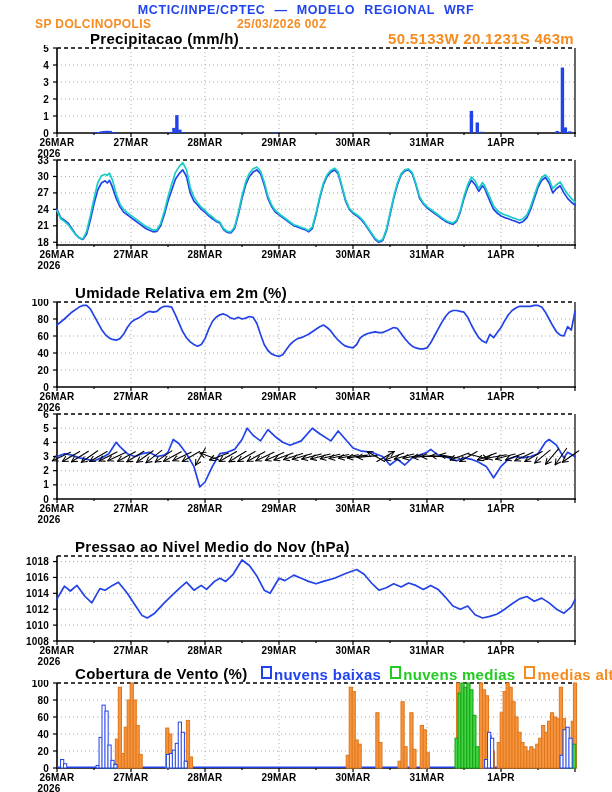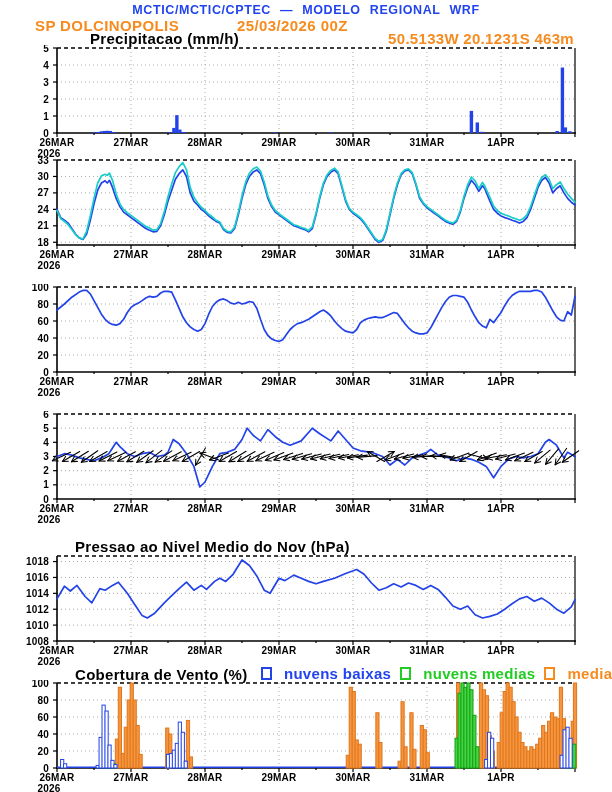--- a/index.html
+++ b/index.html
@@ -1,45 +1,45 @@
 <!DOCTYPE html>
 <html><head>
 <meta charset="utf-8">
 <style>
   html,body{margin:0;padding:0;background:#fff;}
   .page{width:612px;height:792px;background:#fff;overflow:hidden;
         font-family:"Liberation Sans",sans-serif;font-weight:bold;position:relative;}
   .hdr1{color:#2244ee;text-align:center;font-size:12.5px;letter-spacing:.6px;word-spacing:5px;padding-top:3px;height:14px;}
-  .hdr2{position:relative;color:#f68b1f;font-size:15px;height:13px;letter-spacing:.4px;}
+  .hdr2{position:relative;color:#f68b1f;font-size:12px;height:13px;letter-spacing:.4px;}
   .hdr2 .station{position:absolute;left:35px;top:0;}
   .hdr2 .dt{position:absolute;left:237px;top:0;}
   .panel{height:127px;position:relative;}
   .trow{position:relative;height:15px;font-size:15px;letter-spacing:.3px;white-space:nowrap;}
   .ptitle{color:#000;}
   .ann{position:absolute;top:0;right:38px;padding-left:12px;}
   .orange{color:#f68b1f;}
   .cyan{color:#19cec6;}
   .legend{display:inline-flex;align-items:center;margin-left:9px;gap:9px;}
-  .li{display:inline-flex;align-items:center;gap:12px;}
+  .li{display:inline-flex;gap:2px;}
   .sq{width:7px;height:9px;background:#fff;border:2px solid;display:inline-block;}
   svg{display:block;}
   .grid{stroke:#aaa;stroke-dasharray:1 3;stroke-width:1;}
   .topb{stroke:#000;stroke-dasharray:4 3;stroke-width:1.3;}
   .bd{stroke:#000;stroke-width:1.6;}
   .ax{stroke:#000;stroke-width:1.2;}
   .ln{fill:none;stroke-width:1.7;stroke-linejoin:round;stroke-linecap:round;}
   .barb{stroke:#000;stroke-width:1.05;stroke-linecap:round;}
   text.ylab,text.xlab{font-family:"Liberation Sans",sans-serif;font-weight:bold;font-size:10px;fill:#000;letter-spacing:.2px;}
 </style>
 </head>
 <body>
 
 <div class="page">
 
-  <div class="hdr1">MCTIC/MCTIC/CPTEC — MODELO REGIONAL WRF</div>
+  <div class="hdr1">MCTIC/INPE/CPTEC — MODELO REGIONAL WRF</div>
   <div class="hdr2">
     <span class="station">SP DOLCINOPOLIS</span>
     <span class="dt">25/03/2026 00Z</span>
   </div>
 
   <div class="panel">
     <div class="trow">
       <span class="ptitle" style="margin-left:90px">Precipitacao (mm/h)</span>
       <span class="ann orange">50.5133W 20.1231S 463m</span>
     </div>
@@ -168,20 +168,23 @@
         <line x1="316" y1="88" x2="316" y2="90" class="ax"></line>
         <line x1="390" y1="88" x2="390" y2="90" class="ax"></line>
         <line x1="464" y1="88" x2="464" y2="90" class="ax"></line>
         <line x1="538" y1="88" x2="538" y2="90" class="ax"></line>
         <polyline points="57.0,52.4 60.7,60.6 64.4,63.3 68.1,66.1 71.8,71.5 75.5,77.0 79.2,80.9 82.9,82.5 86.6,77.0 90.3,63.3 94.0,46.9 97.7,33.2 101.4,26.0 105.1,23.8 107.3,26.0 109.5,23.3 112.5,30.4 116.2,41.4 119.9,49.6 123.6,55.1 127.3,57.8 131.0,60.6 134.7,63.3 138.4,66.1 142.1,68.8 145.8,71.5 149.5,73.2 153.2,74.8 156.9,74.3 160.6,68.8 164.3,57.8 168.0,44.1 171.7,33.2 175.4,22.2 179.1,16.7 182.8,12.9 186.5,19.5 190.2,35.9 193.9,44.1 197.6,48.0 201.3,52.4 205.0,55.1 208.7,58.9 212.4,61.7 216.1,64.4 219.8,66.1 223.5,72.6 227.2,75.4 230.9,75.9 234.6,71.5 238.3,57.8 242.0,41.4 245.7,27.7 249.4,19.5 253.1,15.1 256.8,12.9 260.5,16.7 264.2,27.7 267.9,41.4 271.6,49.6 275.3,55.1 279.0,57.8 282.7,60.6 286.4,63.3 290.1,66.1 293.8,68.8 297.5,69.9 301.2,71.5 304.9,72.6 308.6,74.8 312.3,71.5 316.0,57.8 319.7,41.4 323.4,27.7 327.1,19.5 330.8,15.1 334.5,12.9 338.2,16.7 341.9,30.4 345.6,44.1 349.3,52.4 353.0,56.2 356.7,58.9 360.4,61.7 364.1,66.1 367.8,71.5 371.5,77.0 375.2,82.5 378.9,85.3 382.6,83.6 386.3,74.3 390.0,57.8 393.7,41.4 397.4,27.7 401.1,17.8 404.8,14.0 408.5,12.9 412.2,16.7 415.9,27.7 419.6,41.4 423.3,46.9 427.0,50.7 430.7,53.5 434.4,56.2 438.1,58.9 441.8,61.7 445.5,64.4 449.2,66.1 452.9,67.2 456.6,64.4 460.3,55.1 464.0,41.4 467.7,30.4 471.4,23.3 475.1,27.7 478.8,34.3 482.5,28.8 484.7,31.5 489.9,44.1 493.6,52.4 497.3,56.2 501.0,58.9 504.7,60.6 508.4,61.7 512.1,63.3 515.8,64.4 519.5,66.1 523.2,64.4 526.9,60.6 530.6,52.4 534.3,41.4 538.0,30.4 541.7,23.3 545.4,20.5 549.1,26.0 552.8,35.9 556.5,31.5 560.2,28.8 563.9,35.9 567.6,41.4 571.3,45.2 575.0,48.0" class="ln" stroke="#2343e8"></polyline>
         <polyline points="57.0,53.5 60.7,61.7 64.4,64.4 68.1,67.7 71.8,72.6 75.5,77.6 79.2,80.9 82.9,82.0 86.6,74.3 90.3,58.9 94.0,41.4 97.7,26.0 101.4,18.9 105.1,17.3 107.3,18.4 109.5,16.2 112.5,23.3 116.2,37.0 119.9,46.9 123.6,52.4 127.3,55.6 131.0,58.4 134.7,61.1 138.4,63.9 142.1,66.6 145.8,69.4 149.5,71.0 153.2,73.2 156.9,72.6 160.6,66.6 164.3,54.5 168.0,39.7 171.7,27.1 175.4,15.6 179.1,9.6 182.8,5.7 186.5,12.9 190.2,30.4 193.9,40.3 197.6,45.8 201.3,50.2 205.0,53.5 208.7,57.3 212.4,60.0 216.1,63.3 219.8,65.0 223.5,71.5 227.2,74.3 230.9,74.8 234.6,69.9 238.3,55.6 242.0,38.6 245.7,24.9 249.4,16.2 253.1,11.8 256.8,10.1 260.5,14.0 264.2,24.9 267.9,39.2 271.6,48.0 275.3,53.5 279.0,56.7 282.7,59.5 286.4,62.2 290.1,65.0 293.8,67.7 297.5,68.8 301.2,70.5 304.9,71.5 308.6,73.7 312.3,69.9 316.0,56.2 319.7,39.7 323.4,26.0 327.1,17.8 330.8,13.4 334.5,11.2 338.2,15.1 341.9,28.8 345.6,42.5 349.3,51.3 353.0,55.1 356.7,57.8 360.4,60.6 364.1,65.0 367.8,70.5 371.5,75.9 375.2,81.4 378.9,84.2 382.6,82.5 386.3,72.6 390.0,56.2 393.7,39.7 397.4,26.0 401.1,16.7 404.8,12.9 408.5,11.8 412.2,15.6 415.9,26.6 419.6,39.7 423.3,45.8 427.0,49.6 430.7,52.4 434.4,55.1 438.1,57.8 441.8,60.6 445.5,63.3 449.2,65.0 452.9,66.1 456.6,63.3 460.3,53.5 464.0,39.2 467.7,27.7 471.4,20.0 475.1,23.8 478.8,31.5 482.5,25.5 484.7,28.8 489.9,40.3 493.6,49.1 497.3,53.5 501.0,56.2 504.7,57.8 508.4,58.9 512.1,60.6 515.8,61.7 519.5,63.3 523.2,61.7 526.9,57.8 530.6,49.6 534.3,38.6 538.0,27.7 541.7,20.5 545.4,17.8 549.1,22.2 552.8,31.5 556.5,27.7 560.2,24.9 563.9,31.5 567.6,37.0 571.3,41.4 575.0,45.2" class="ln" stroke="#19cec6"></polyline>
       </svg>
   </div>
 
   <div class="panel">
+    <div class="trow">
+      <span class="ptitle" style="margin-left:75px">Umidade Relativa em 2m (%)</span>
+    </div>
     <svg width="612" height="112" viewBox="0 0 612 112">
         <line x1="131" y1="3" x2="131" y2="88" class="grid"></line>
         <line x1="205" y1="3" x2="205" y2="88" class="grid"></line>
         <line x1="279" y1="3" x2="279" y2="88" class="grid"></line>
         <line x1="353" y1="3" x2="353" y2="88" class="grid"></line>
         <line x1="427" y1="3" x2="427" y2="88" class="grid"></line>
         <line x1="501" y1="3" x2="501" y2="88" class="grid"></line>
         <text x="49" y="91.5" text-anchor="end" class="ylab">0</text>
         <line x1="53" y1="88" x2="57" y2="88" class="ax"></line>
         <text x="49" y="74.5" text-anchor="end" class="ylab">20</text>

